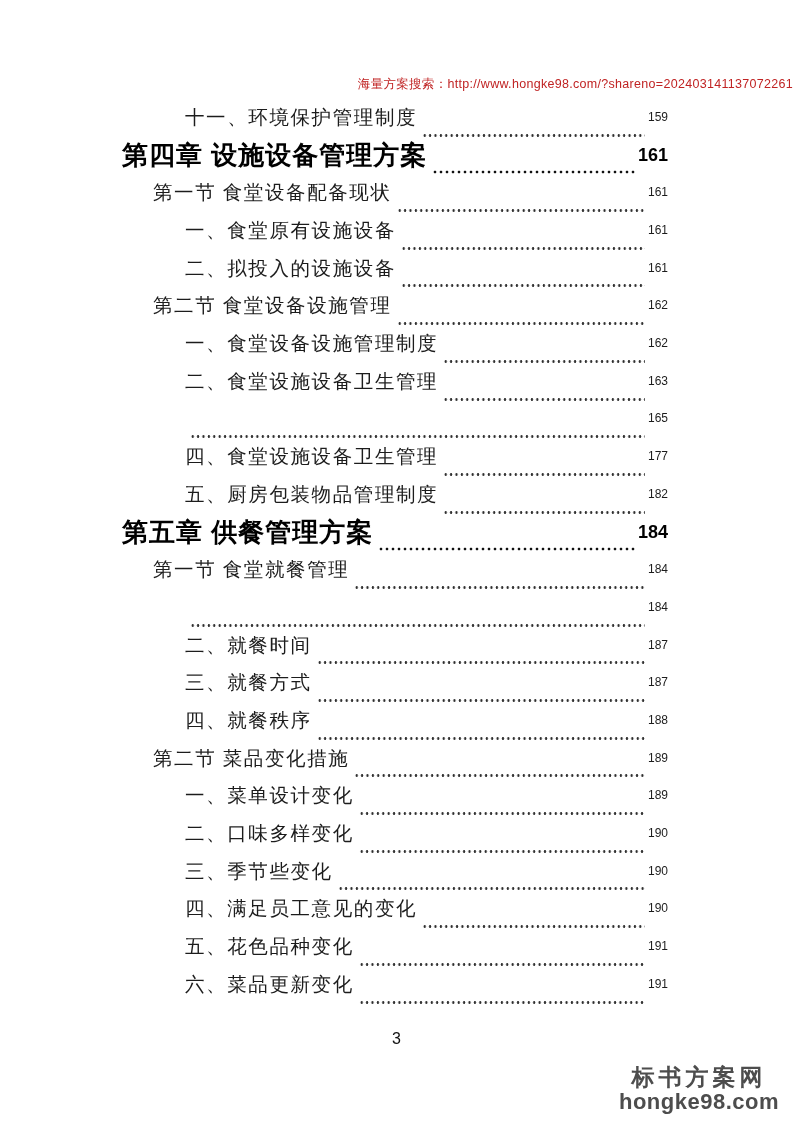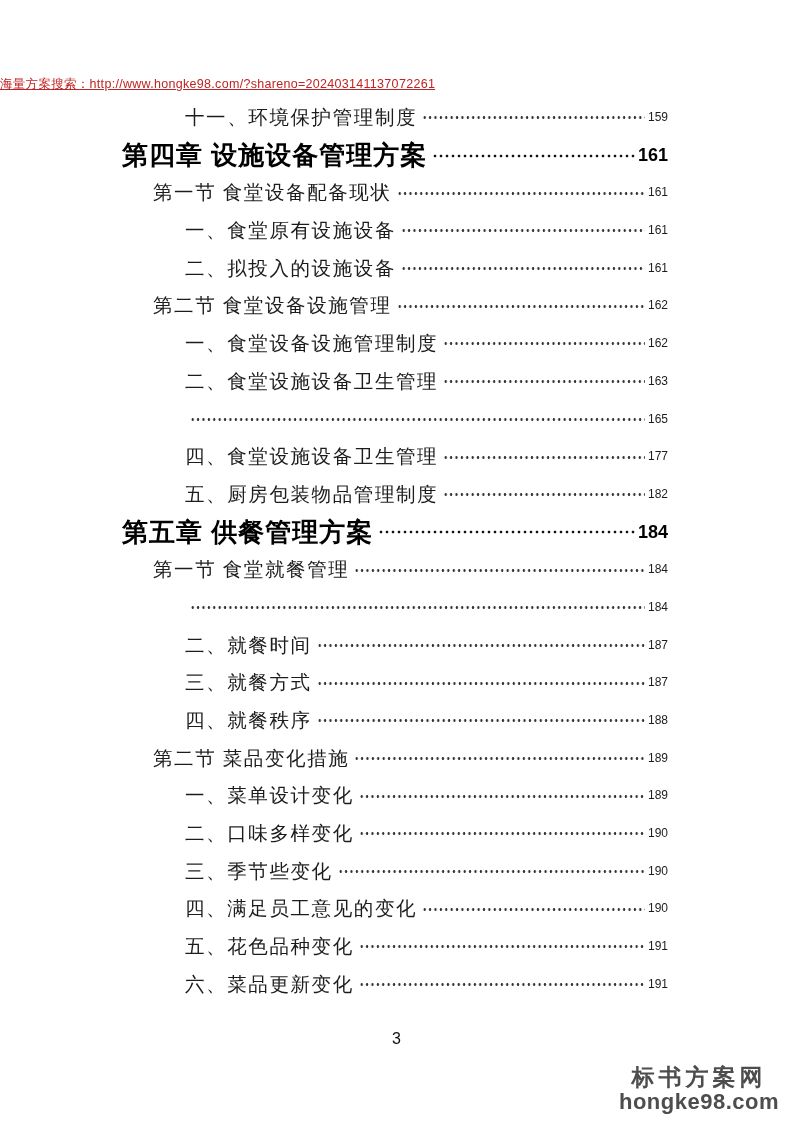--- a/index.html
+++ b/index.html
@@ -13,35 +13,34 @@
     width:793px;height:1122px;
     margin:0 auto;
     background:#ffffff;
     overflow:hidden;
     font-family:"Liberation Serif","DejaVu Serif",serif;
     color:var(--ink);
   }
   .share-header{
     position:absolute;
     top:76px;left:0;right:0;
-    text-align:left;
+    text-align:right;
     font-family:"Liberation Sans","DejaVu Sans",sans-serif;
     font-size:12.5px;
     color:var(--red);
     letter-spacing:.3px;
     white-space:nowrap;
-    text-decoration:underline;
   }
   .toc{
     position:absolute;
     left:122px;right:125px;top:99px;
   }
   .toc-row{
     display:flex;
-    align-items:center;
+    align-items:flex-end;
     height:37.7px;
     line-height:37.7px;
     white-space:nowrap;
   }
   .toc-row .label{
     font-size:19.5px;
     letter-spacing:1.6px;
   }
   .toc-row .leader{
     flex:1;

